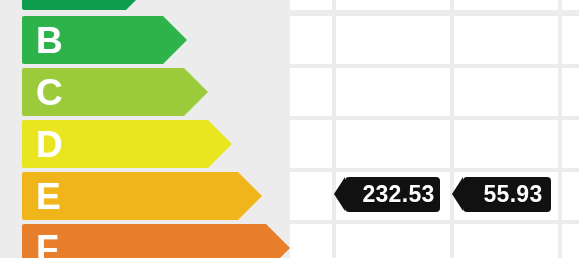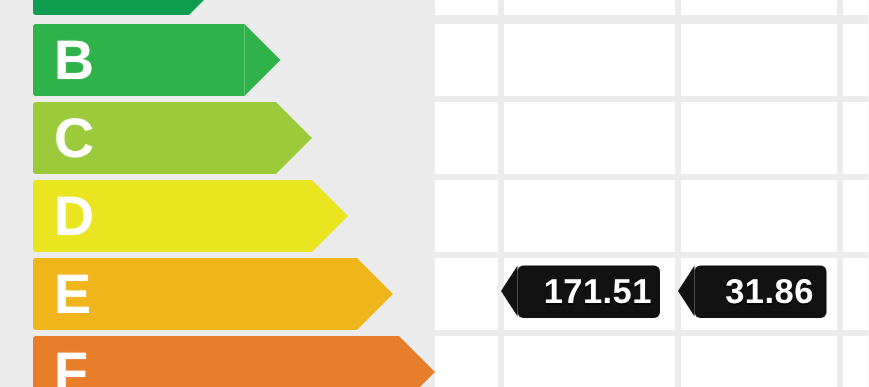--- a/index.html
+++ b/index.html
@@ -186,20 +186,20 @@
         <div class="bar">
           <div class="bar-body" style="width: 244px; background: rgb(232, 126, 42);"></div>
           <div class="bar-tip" style="left: 244px; border-width: 24px 0px 24px 24px; border-left-color: rgb(232, 126, 42);"></div>
           <span class="bar-letter">F</span>
         </div>
       </div>
     </div>
 
   <div id="badges-layer">
       <div class="value-badge" style="left: 345px; top: 177px; width: 95px; background: rgb(17, 17, 17); color: rgb(255, 255, 255);">
-        <span class="badge-text">171.51</span>
+        <span class="badge-text">232.53</span>
       </div>
       <div class="value-badge" style="left: 463px; top: 177px; width: 88px; background: rgb(17, 17, 17); color: rgb(255, 255, 255);">
-        <span class="badge-text">31.86</span>
+        <span class="badge-text">55.93</span>
       </div>
     </div>
 
 </div>
 
 </body></html>

